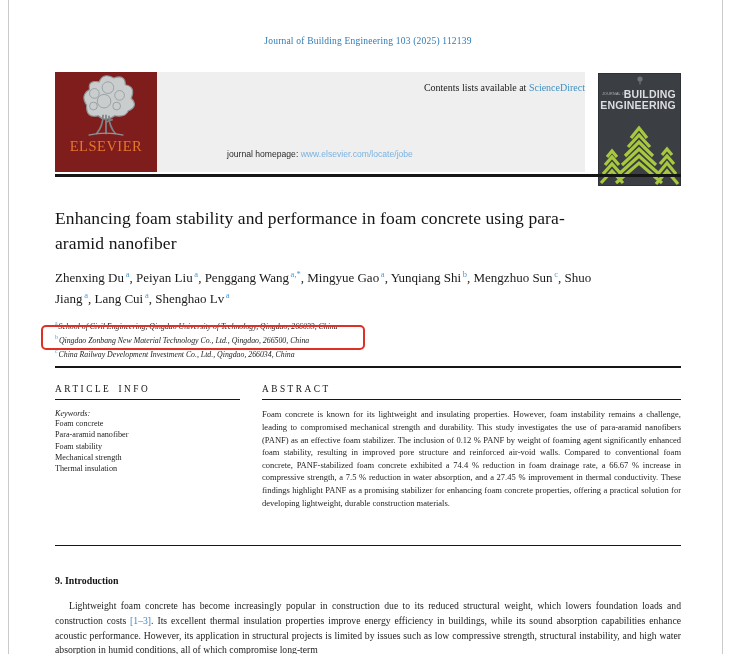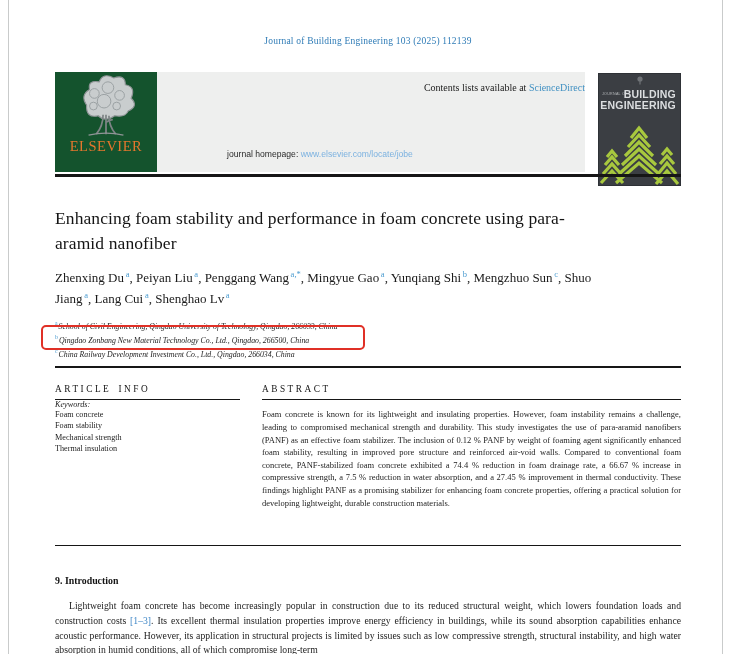--- a/index.html
+++ b/index.html
@@ -11,21 +11,21 @@
   .page-edge{position:absolute;top:0;bottom:0;width:1px;background:#c9cbcb;}
   .page-edge.left{left:8px;}
   .page-edge.right{left:722px;}
 
   
   .citation{position:absolute;top:36px;left:55px;width:626px;text-align:center;
     font-size:9.5px;color:#2e7bb6;letter-spacing:.2px;}
 
   
   .banner{position:absolute;top:72px;left:55px;width:530px;height:100px;}
-  .logo-box{position:absolute;left:0;top:0;width:102px;height:100px;background:#14532d;
+  .logo-box{position:absolute;left:0;top:0;width:102px;height:100px;background:#7f1d1d;
     display:flex;flex-direction:column;align-items:center;justify-content:flex-start;}
   .logo-tree{margin-top:2px;}
   .elsevier-word{font-family:"Liberation Serif",serif;font-size:14.5px;color:#e4762d;
     letter-spacing:.5px;margin-top:-2px;font-weight:400;}
   .gray-box{position:absolute;left:102px;top:0;right:0;bottom:0;background:#eeefee;}
   .banner-line1{position:absolute;top:10px;left:0;right:0;text-align:right;font-size:10px;color:#1c1c1c;}
   .banner-line1 .sd-link{color:#4090c2;}
   .banner-title{position:absolute;top:34px;left:0;right:0;text-align:center;font-size:19.5px;
     color:#111;font-weight:500;letter-spacing:.2px;}
   .banner-line3{position:absolute;top:77px;left:0;right:0;text-align:center;
@@ -62,21 +62,21 @@
   .aff-line sup{color:#4a9bd0;font-size:5.8px;font-style:normal;margin-right:1px;}
   .red-box{position:absolute;left:-14px;top:7px;width:320px;height:21px;
     border:2.5px solid #e03026;border-radius:5px;pointer-events:none;}
 
   
   .columns{position:absolute;top:384px;left:55px;width:626px;display:flex;}
   .col-left{width:185px;flex:none;}
   .col-gap{width:22px;flex:none;}
   .col-right{flex:1;}
   .col-heading{font-size:9.3px;color:#141414;letter-spacing:.27em;word-spacing:.25em;}
-  .keywords-label{font-style:italic;font-size:8.2px;}
+  .keywords-label{font-style:italic;font-size:8.2px;margin-top:9px;}
   .kw{font-size:8.2px;line-height:11.2px;color:#1d1d1d;}
   .abstract-text{margin-top:8px;font-size:8.5px;line-height:12.65px;text-align:justify;color:#1d1d1d;}
 
   
   .intro-heading{position:absolute;top:575px;left:55px;font-size:9.9px;font-weight:bold;color:#141414;}
   .intro-para{position:absolute;top:599px;left:55px;width:626px;font-size:9.7px;line-height:14.8px;
     text-align:justify;color:#1c1c1c;text-indent:14px;}
   .ref-link{color:#3f87c7;}
 </style>
 </head>
@@ -153,20 +153,21 @@
 
   <div class="rule rule-mid"></div>
 
   <div class="columns">
     <div class="col-left">
       <div class="col-heading">ARTICLE INFO</div>
       <div class="col-rule"></div>
       <div class="keywords-label">Keywords:</div>
       <div id="keywords-list">
           <div class="kw">Foam concrete</div>
+          <div class="kw">Para-aramid nanofiber</div>
           <div class="kw">Foam stability</div>
           <div class="kw">Mechanical strength</div>
           <div class="kw">Thermal insulation</div>
         </div>
     </div>
     <div class="col-gap"></div>
     <div class="col-right">
       <div class="col-heading">ABSTRACT</div>
       <div class="col-rule"></div>
       <div class="abstract-text">Foam concrete is known for its lightweight and insulating properties. However, foam instability remains a challenge, leading to compromised mechanical strength and durability. This study investigates the use of para-aramid nanofibers (PANF) as an effective foam stabilizer. The inclusion of 0.12 % PANF by weight of foaming agent significantly enhanced foam stability, resulting in improved pore structure and reinforced air-void walls. Compared to conventional foam concrete, PANF-stabilized foam concrete exhibited a 74.4 % reduction in foam drainage rate, a 66.67 % increase in compressive strength, a 7.5 % reduction in water absorption, and a 27.45 % improvement in thermal conductivity. These findings highlight PANF as a promising stabilizer for enhancing foam concrete properties, offering a practical solution for developing lightweight, durable construction materials.</div>

